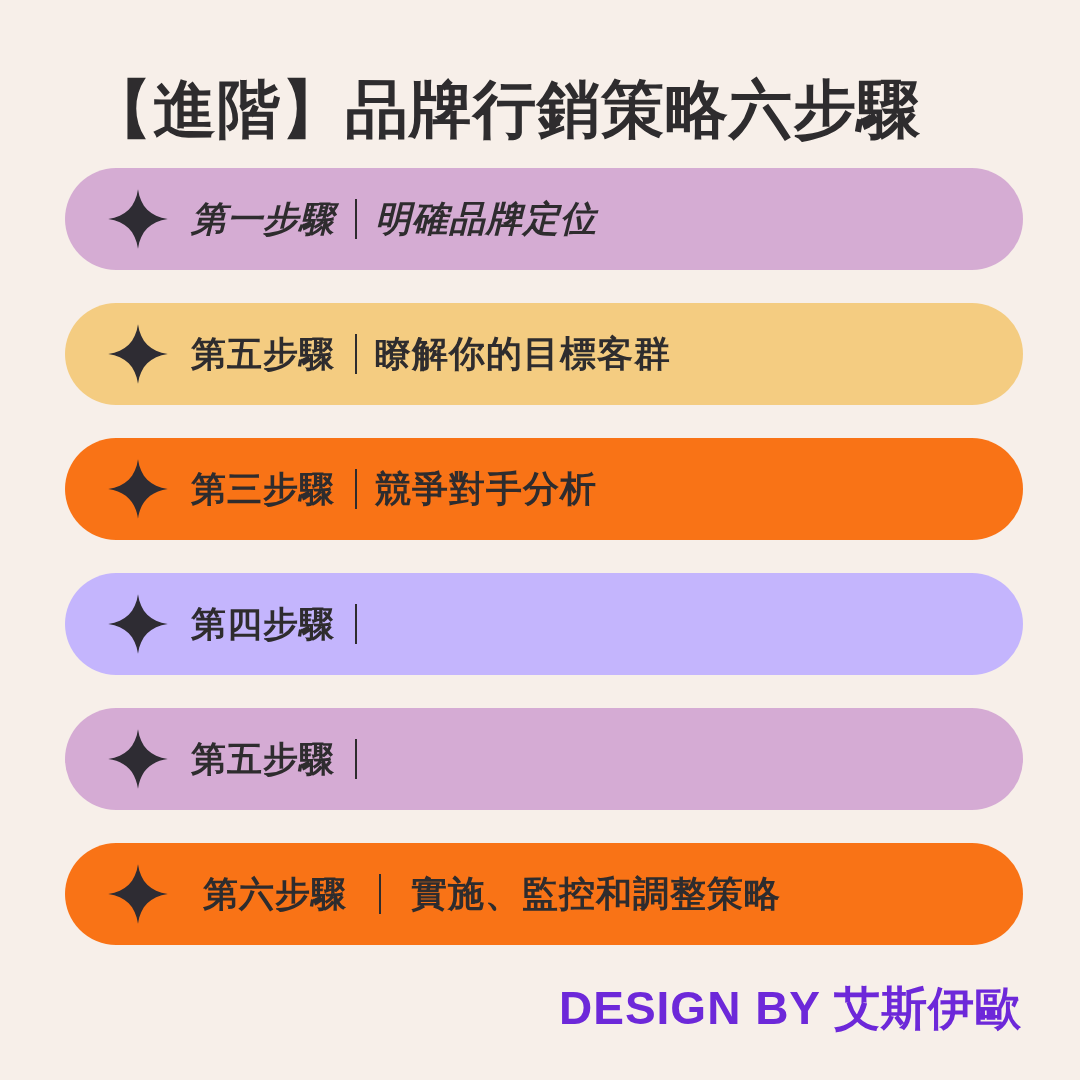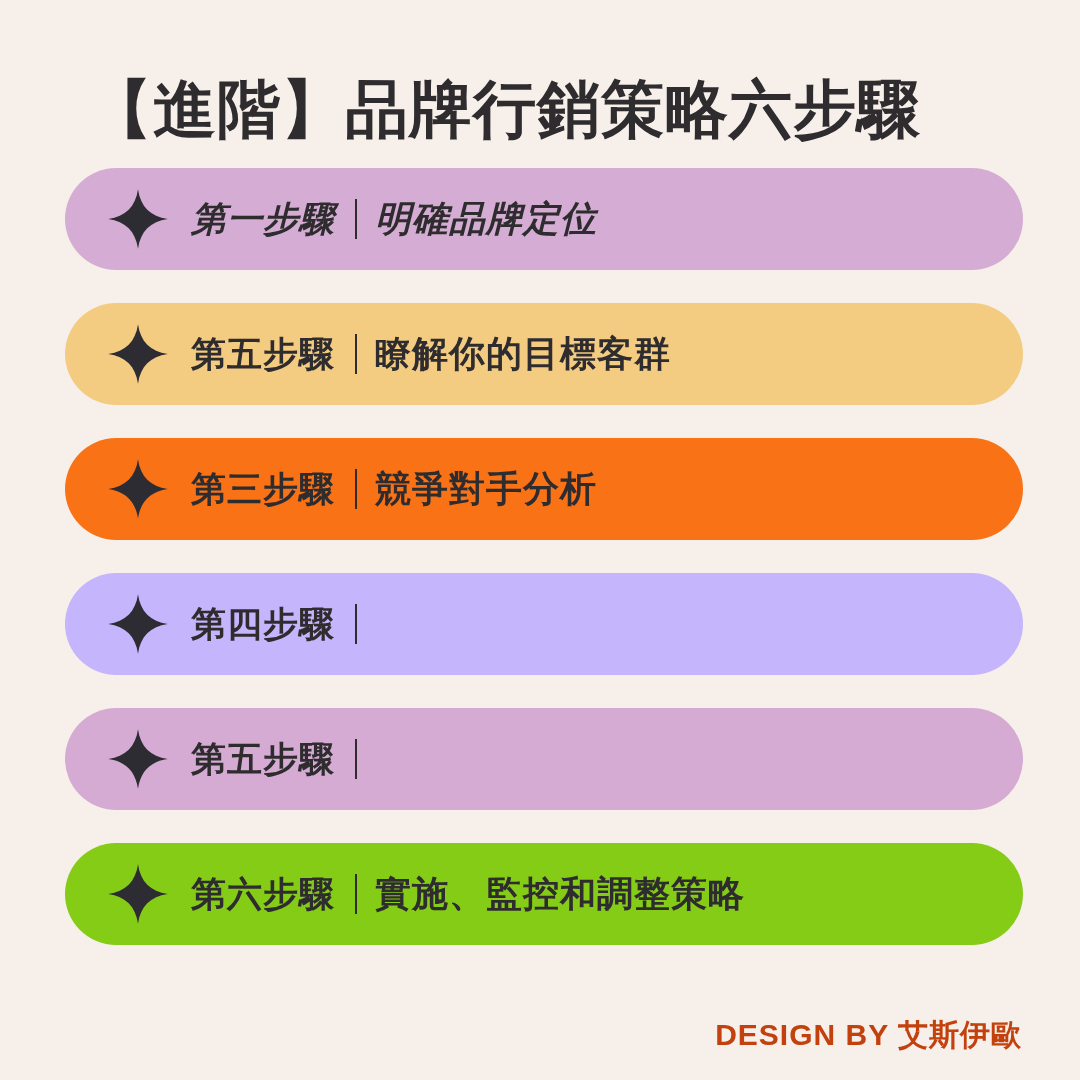--- a/index.html
+++ b/index.html
@@ -90,25 +90,25 @@
     font-weight: 700;
     color: #2e2c2e;
     letter-spacing: 1px;
     white-space: nowrap;
   }
 
   
   .credit {
     position: absolute;
     right: 58px;
-    bottom: 24px;
+    bottom: 40px;
     font-family: "Liberation Sans", "DejaVu Sans", sans-serif;
-    font-size: 30px;
+    font-size: 46px;
     font-weight: 700;
-    color: #c2410c;
+    color: #6d28d9;
     letter-spacing: 1px;
     white-space: nowrap;
   }
   .credit .credit-cjk {
     font-family: "DejaVu Sans", "Liberation Sans", sans-serif;
     font-weight: 700;
   }
 </style>
 </head>
 <body style="background: rgb(247, 239, 233);">
@@ -167,21 +167,21 @@
     <div class="step-row" style="background-color: rgb(213, 171, 212);">
       <span class="sparkle">
         <svg viewBox="0 0 100 100" xmlns="http://www.w3.org/2000/svg" aria-hidden="true">
           <path d="M50 2 C54 30 70 46 98 50 C70 54 54 70 50 98 C46 70 30 54 2 50 C30 46 46 30 50 2 Z" fill="#2E2C33"></path>
         </svg>
       </span>
       <span class="step-label">第五步驟</span>
       <span class="divider" style="background-color: rgb(46, 44, 46);"></span>
     </div>
 
-    <div class="step-row" style="background-color: #84cc16;">
+    <div class="step-row" style="background-color: #f97316; gap: 12px;">
       <span class="sparkle">
         <svg viewBox="0 0 100 100" xmlns="http://www.w3.org/2000/svg" aria-hidden="true">
           <path d="M50 2 C54 30 70 46 98 50 C70 54 54 70 50 98 C46 70 30 54 2 50 C30 46 46 30 50 2 Z" fill="#2E2C33"></path>
         </svg>
       </span>
       <span class="step-label">第六步驟</span>
       <span class="divider" style="background-color: rgb(46, 44, 46);"></span>
       <span class="step-text">實施、監控和調整策略</span>
     </div>
 

